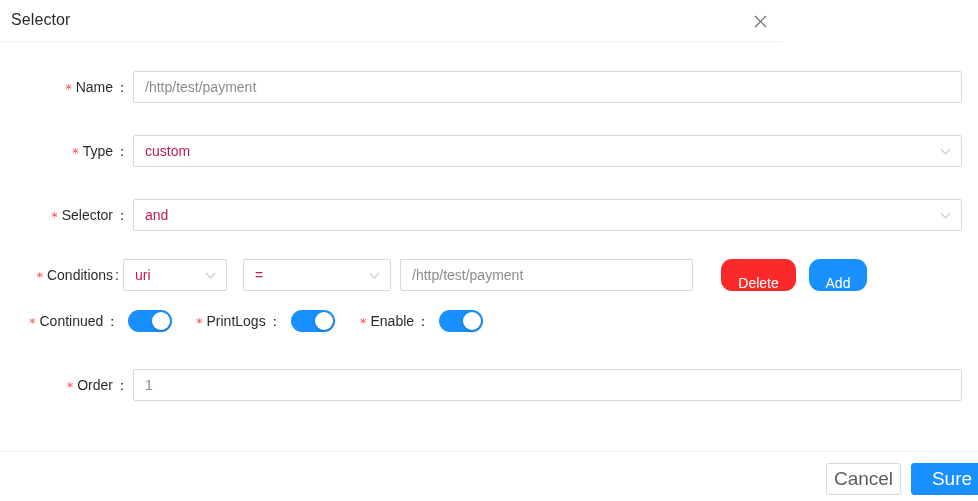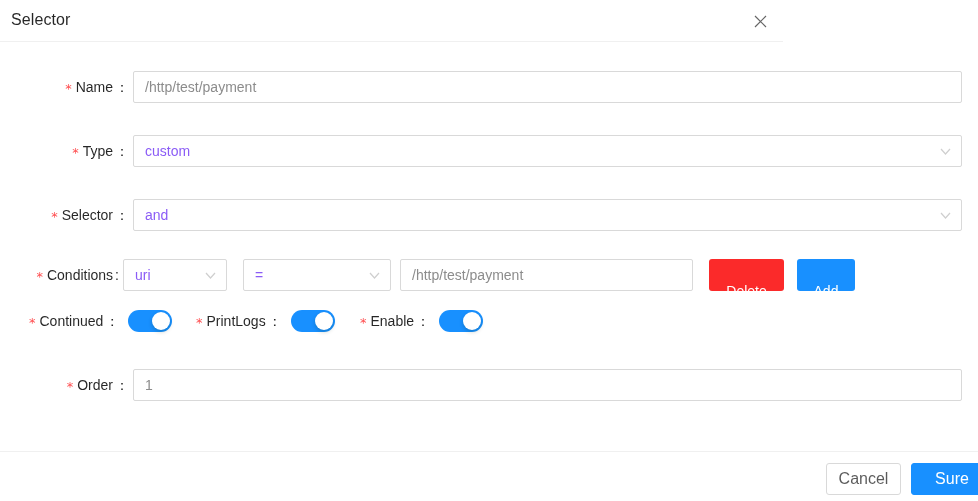--- a/index.html
+++ b/index.html
@@ -129,21 +129,21 @@
     border-radius: 2px;
     background: #ffffff;
   }
   .select-value {
     position: absolute;
     left: 11px;
     top: 0;
     height: 30px;
     line-height: 30px;
     font-size: 14px;
-    color: #8b5cf6;
+    color: #be185d;
     white-space: nowrap;
     overflow: hidden;
   }
   .select-arrow {
     position: absolute;
     right: 10px;
     top: 0;
     height: 30px;
     display: flex;
     align-items: center;
@@ -171,28 +171,29 @@
     line-height: 30px;
     outline: none;
   }
 
   .btn {
     position: absolute;
     top: 0;
     height: 32px;
     box-sizing: border-box;
     border: none;
-    border-radius: 3px;
+    border-radius: 11px;
     font-family: "Liberation Sans", sans-serif;
     font-size: 14px;
     line-height: 32px;
-    padding: 16px;
+    padding: 8px;
     cursor: pointer;
     color: #ffffff;
     text-align: center;
+    margin-left: 12px;
   }
   .btn-delete {
     left: 709px;
     width: 75px;
     background: #fb2a2a;
   }
   .btn-add {
     left: 797px;
     width: 58px;
     background: #1890ff;
@@ -254,21 +255,21 @@
     border-top: 1px solid #f0f0f0;
     box-sizing: border-box;
   }
   .footer-btn {
     position: absolute;
     top: 11px;
     height: 32px;
     box-sizing: border-box;
     border-radius: 3px;
     font-family: "Liberation Sans", sans-serif;
-    font-size: 16px;
+    font-size: 19px;
     line-height: 30px;
     padding: 0;
     cursor: pointer;
     text-align: center;
   }
   .btn-cancel {
     left: 826px;
     width: 75px;
     background: #ffffff;
     border: 1px solid #d9d9d9;

